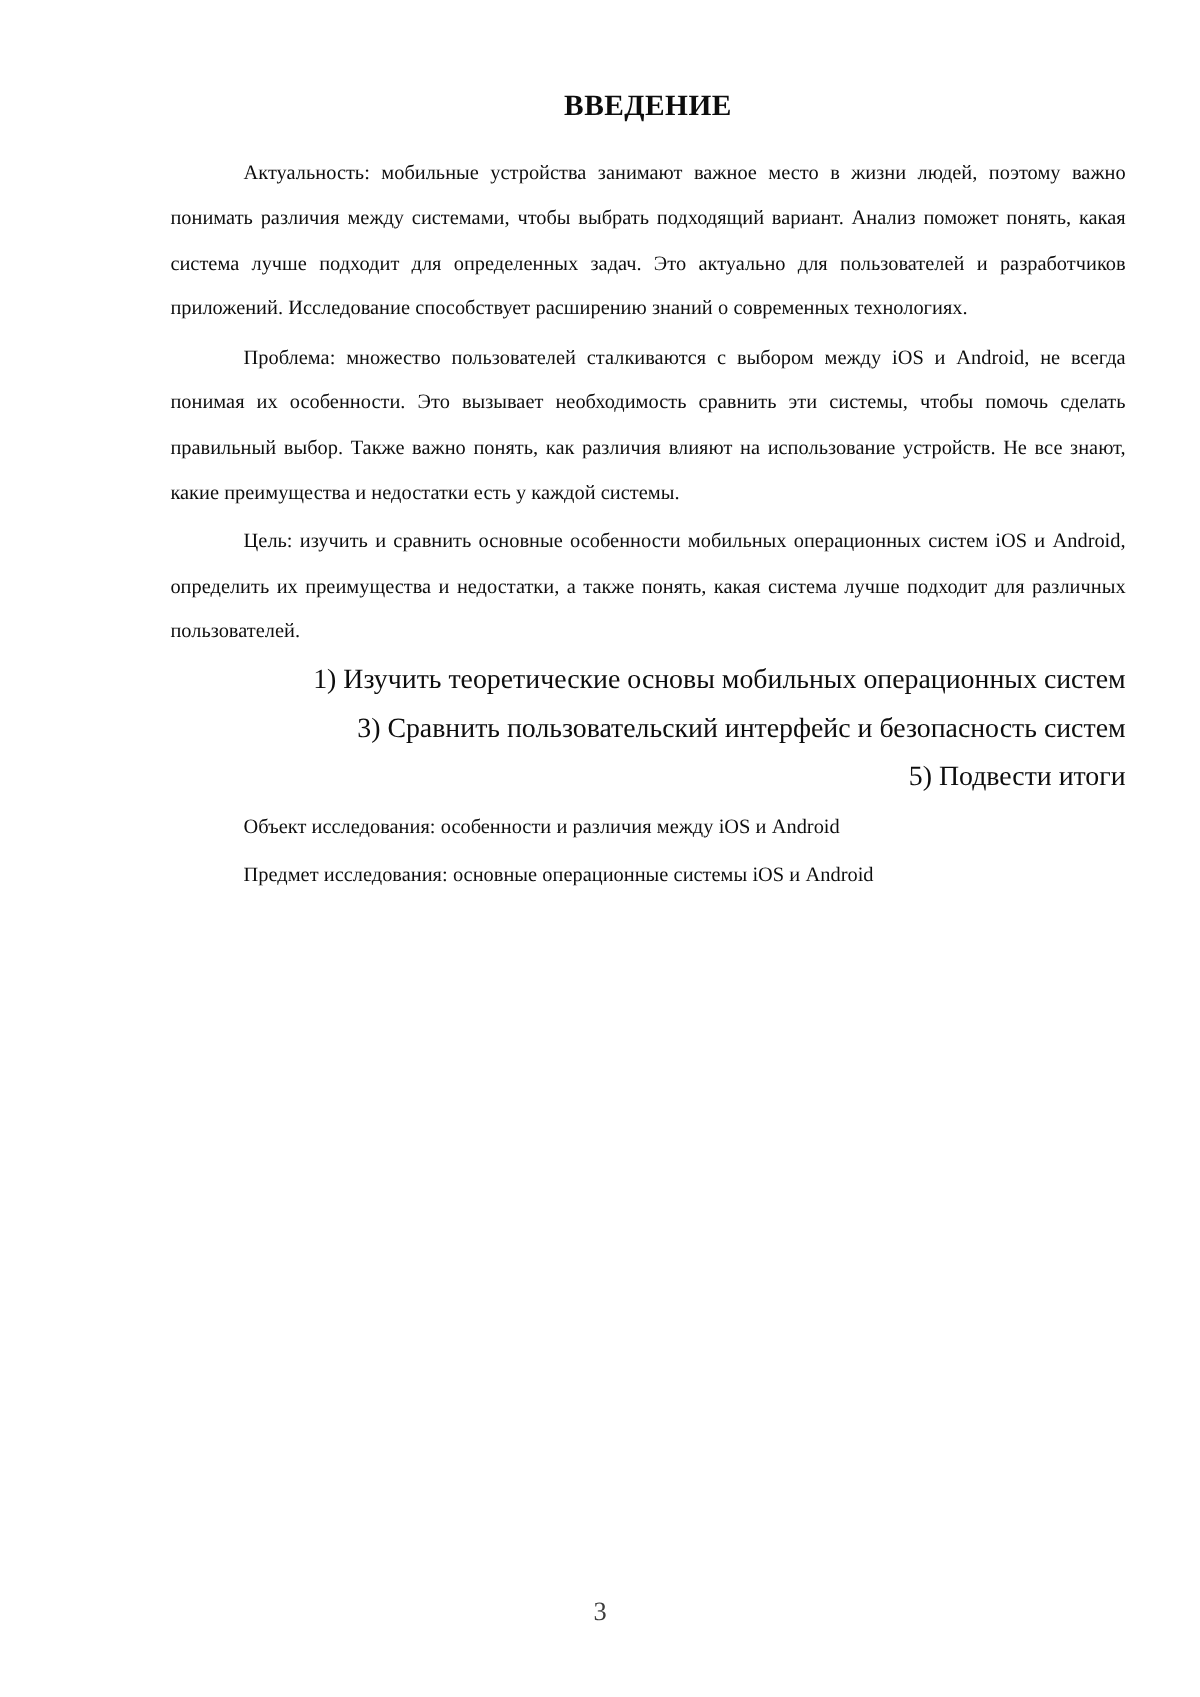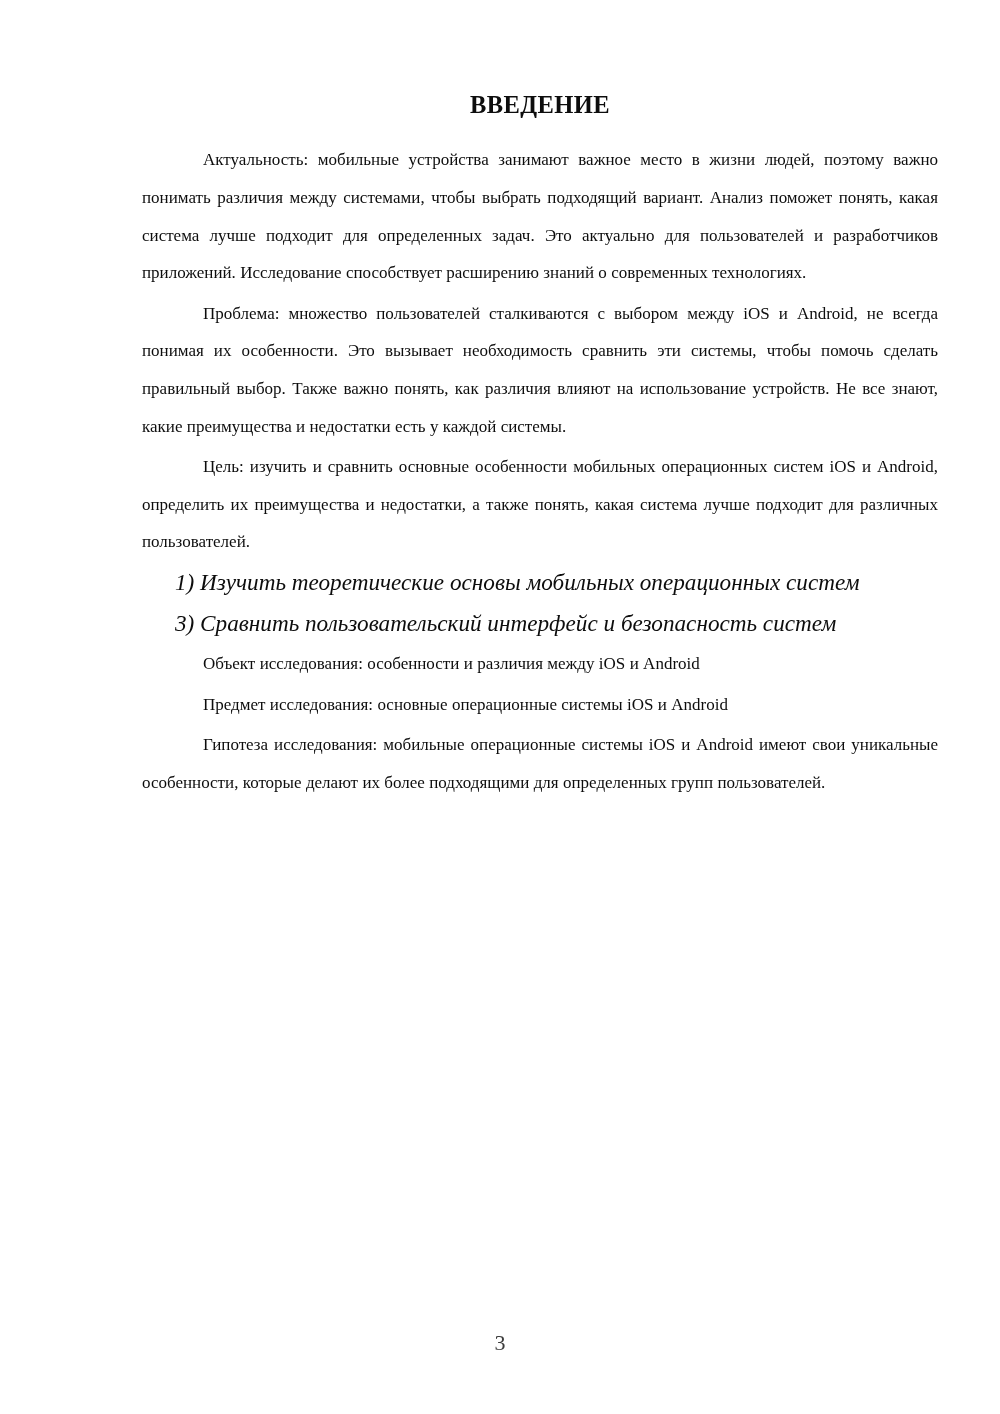--- a/index.html
+++ b/index.html
@@ -15,21 +15,21 @@
     background: #ffffff;
     margin: 0 auto;
     overflow: hidden;
     font-family: "Liberation Serif", "DejaVu Serif", serif;
     color: #0d0d0d;
     box-sizing: border-box;
   }
   .content {
     position: absolute;
     left: 142px;
-    top: 90px;
+    top: 74px;
     width: 796px;
   }
   .doc-title {
     font-size: 24.5px;
     font-weight: bold;
     text-align: center;
     letter-spacing: 0.4px;
     margin: 0 0 22px 0;
     line-height: 1.2;
   }
@@ -44,25 +44,24 @@
     word-spacing: 0.1px;
   }
   .list {
     list-style: none;
     margin: 0;
     padding: 0;
   }
   .list-item {
     font-size: 23.2px;
     line-height: 37.6px;
-    text-align: left;
+    text-align: right;
     text-indent: 0;
     padding-left: 33px;
     margin: 0 0 3px 0;
-    font-style: italic;
   }
   .page-number {
     position: absolute;
     left: 0;
     right: 0;
     top: 1330px;
     text-align: center;
     font-size: 22px;
     color: #3c3c3c;
     font-family: "Liberation Serif", "DejaVu Serif", serif;
@@ -80,26 +79,26 @@
     <p class="para">Актуальность: мобильные устройства занимают важное место в жизни людей, поэтому важно понимать различия между системами, чтобы выбрать подходящий вариант. Анализ поможет понять, какая система лучше подходит для определенных задач. Это актуально для пользователей и разработчиков приложений. Исследование способствует расширению знаний о современных технологиях.</p>
 
     <p class="para">Проблема: множество пользователей сталкиваются с выбором между iOS и Android, не всегда понимая их особенности. Это вызывает необходимость сравнить эти системы, чтобы помочь сделать правильный выбор. Также важно понять, как различия влияют на использование устройств. Не все знают, какие преимущества и недостатки есть у каждой системы.</p>
 
     <p class="para">Цель: изучить и сравнить основные особенности мобильных операционных систем iOS и Android, определить их преимущества и недостатки, а также понять, какая система лучше подходит для различных пользователей.</p>
 
 
     <ul class="list">
       <li class="list-item">1) Изучить теоретические основы мобильных операционных систем</li>
       <li class="list-item">3) Сравнить пользовательский интерфейс и безопасность систем</li>
+      <li class="list-item">5) Подвести итоги</li>
     </ul>
 
     <p class="para">Объект исследования: особенности и различия между iOS и Android</p>
 
     <p class="para">Предмет исследования: основные операционные системы iOS и Android</p>
 
-    <p class="para">Гипотеза исследования: мобильные операционные системы iOS и Android имеют свои уникальные особенности, которые делают их более подходящими для определенных групп пользователей.</p>
 
 
   </div>
 
   <div class="page-number">3</div>
 
 </div>
 
 </body></html>

